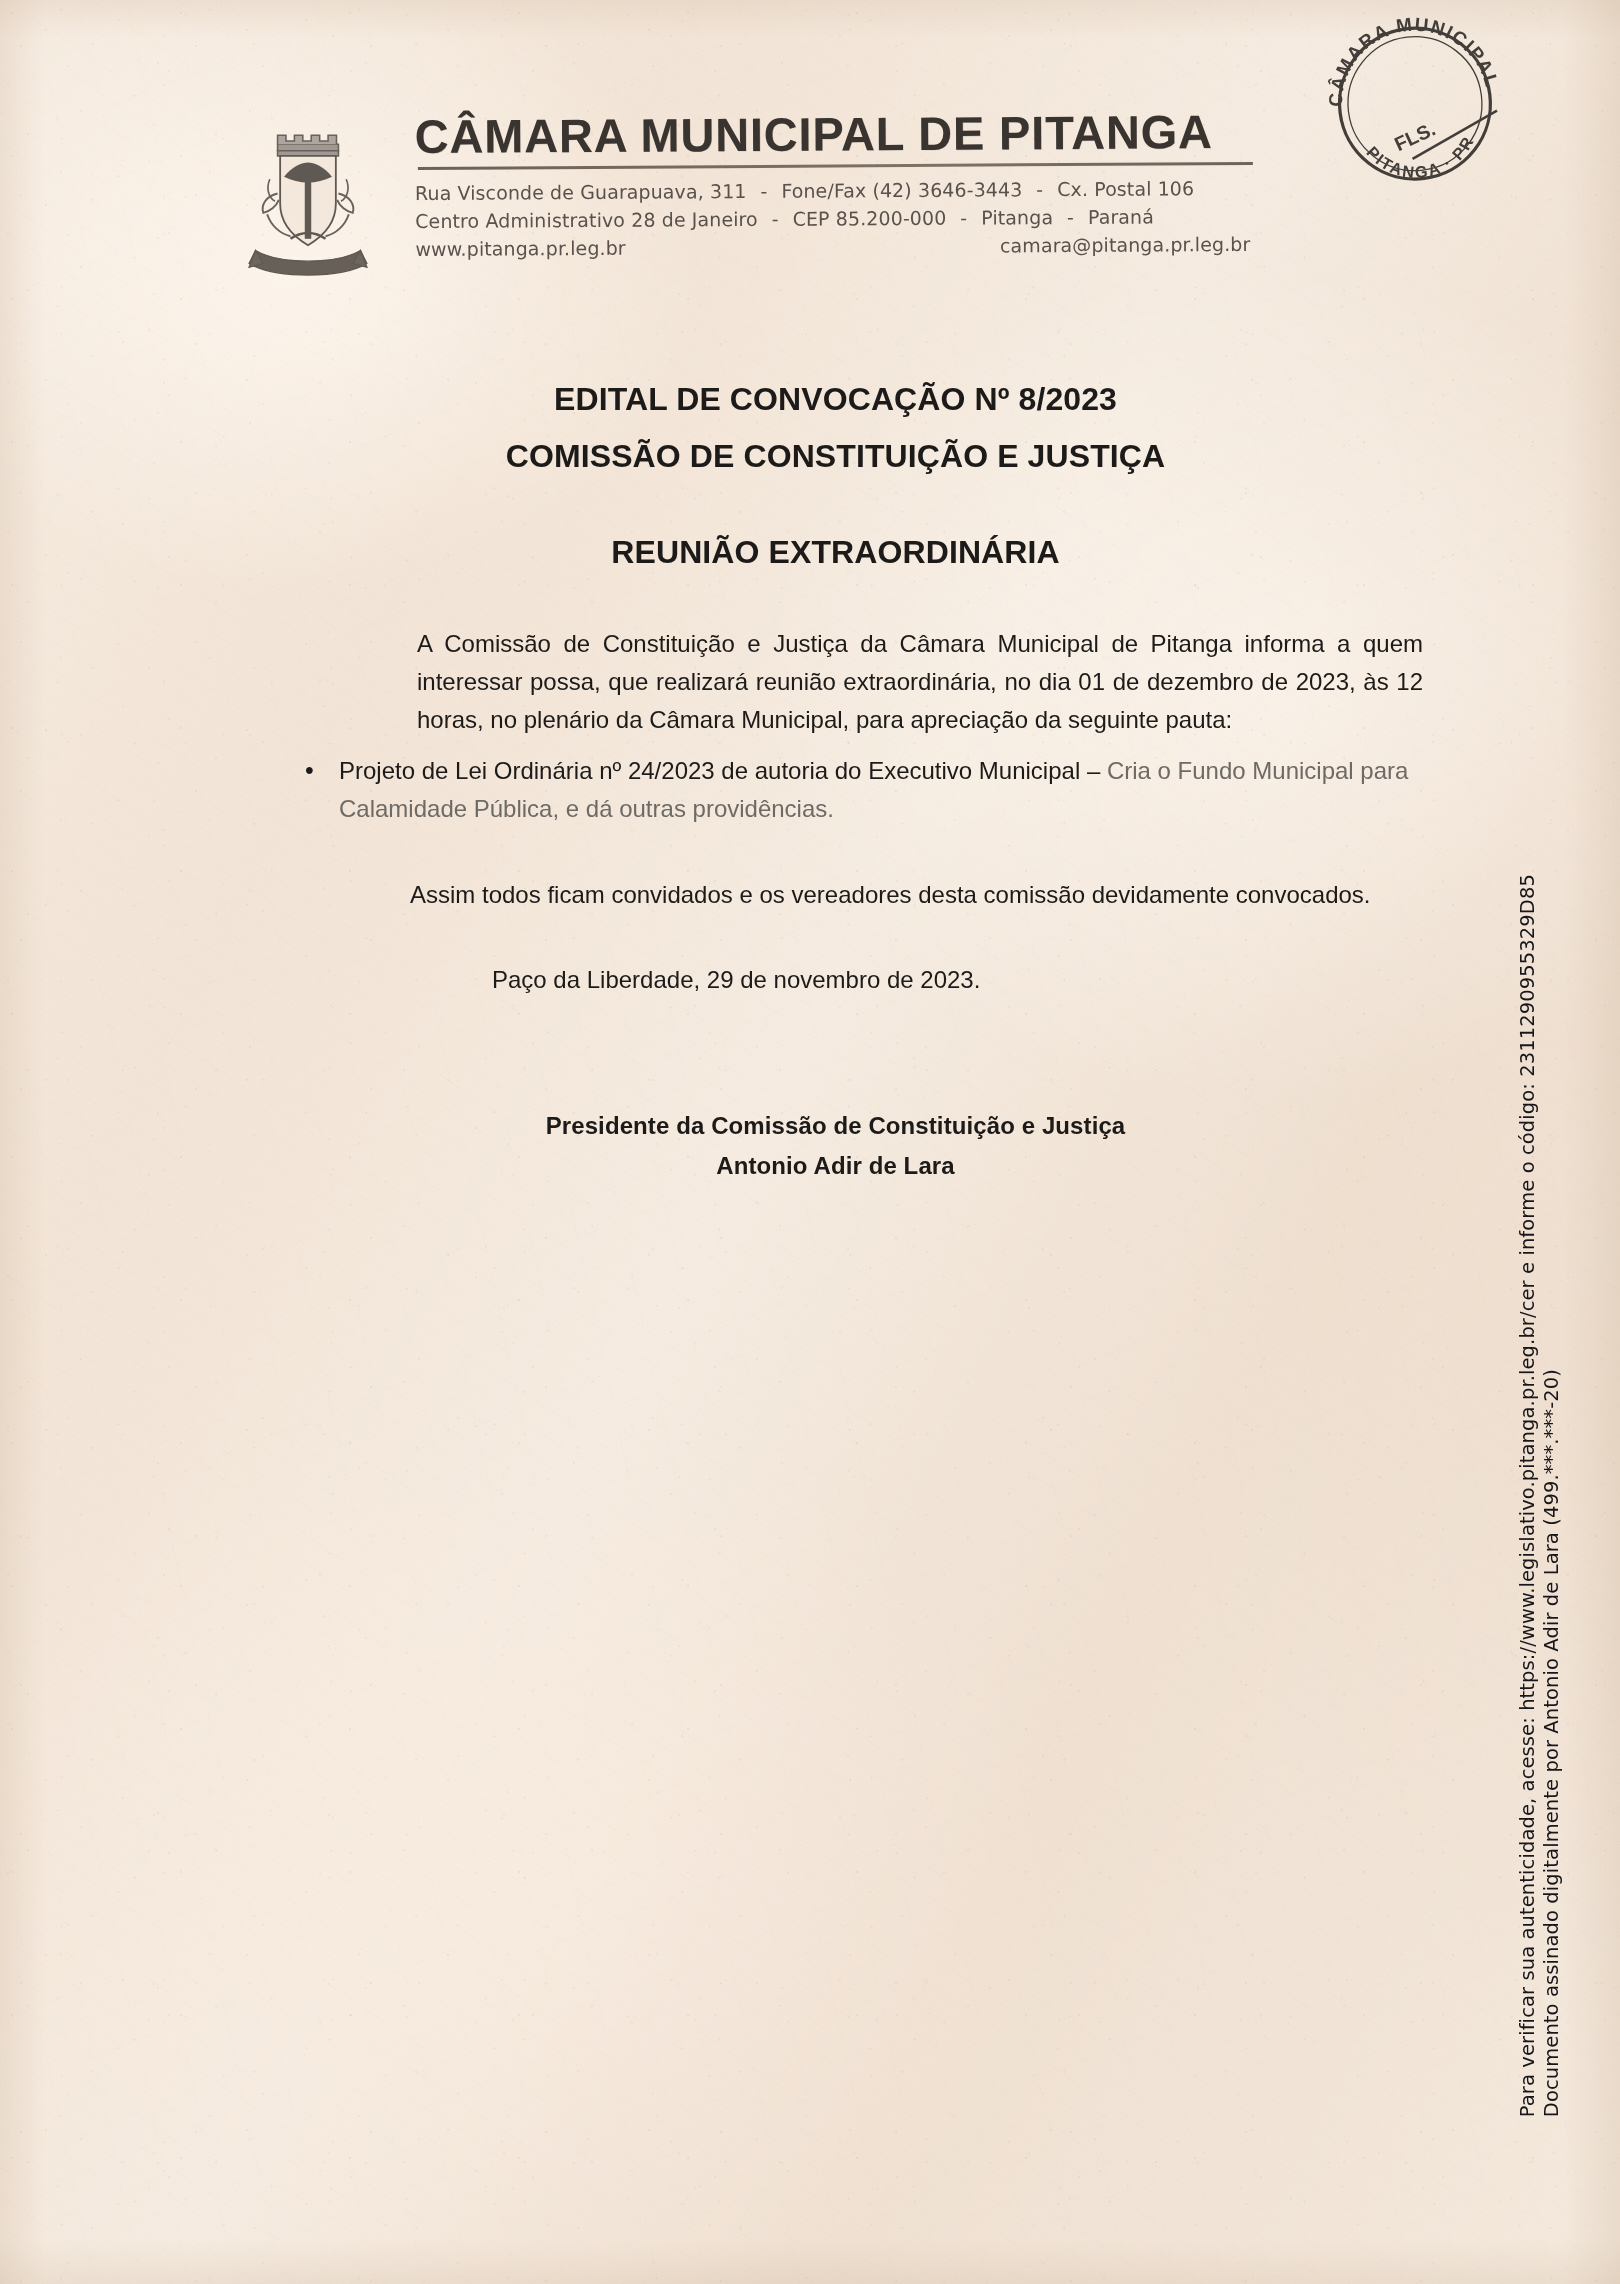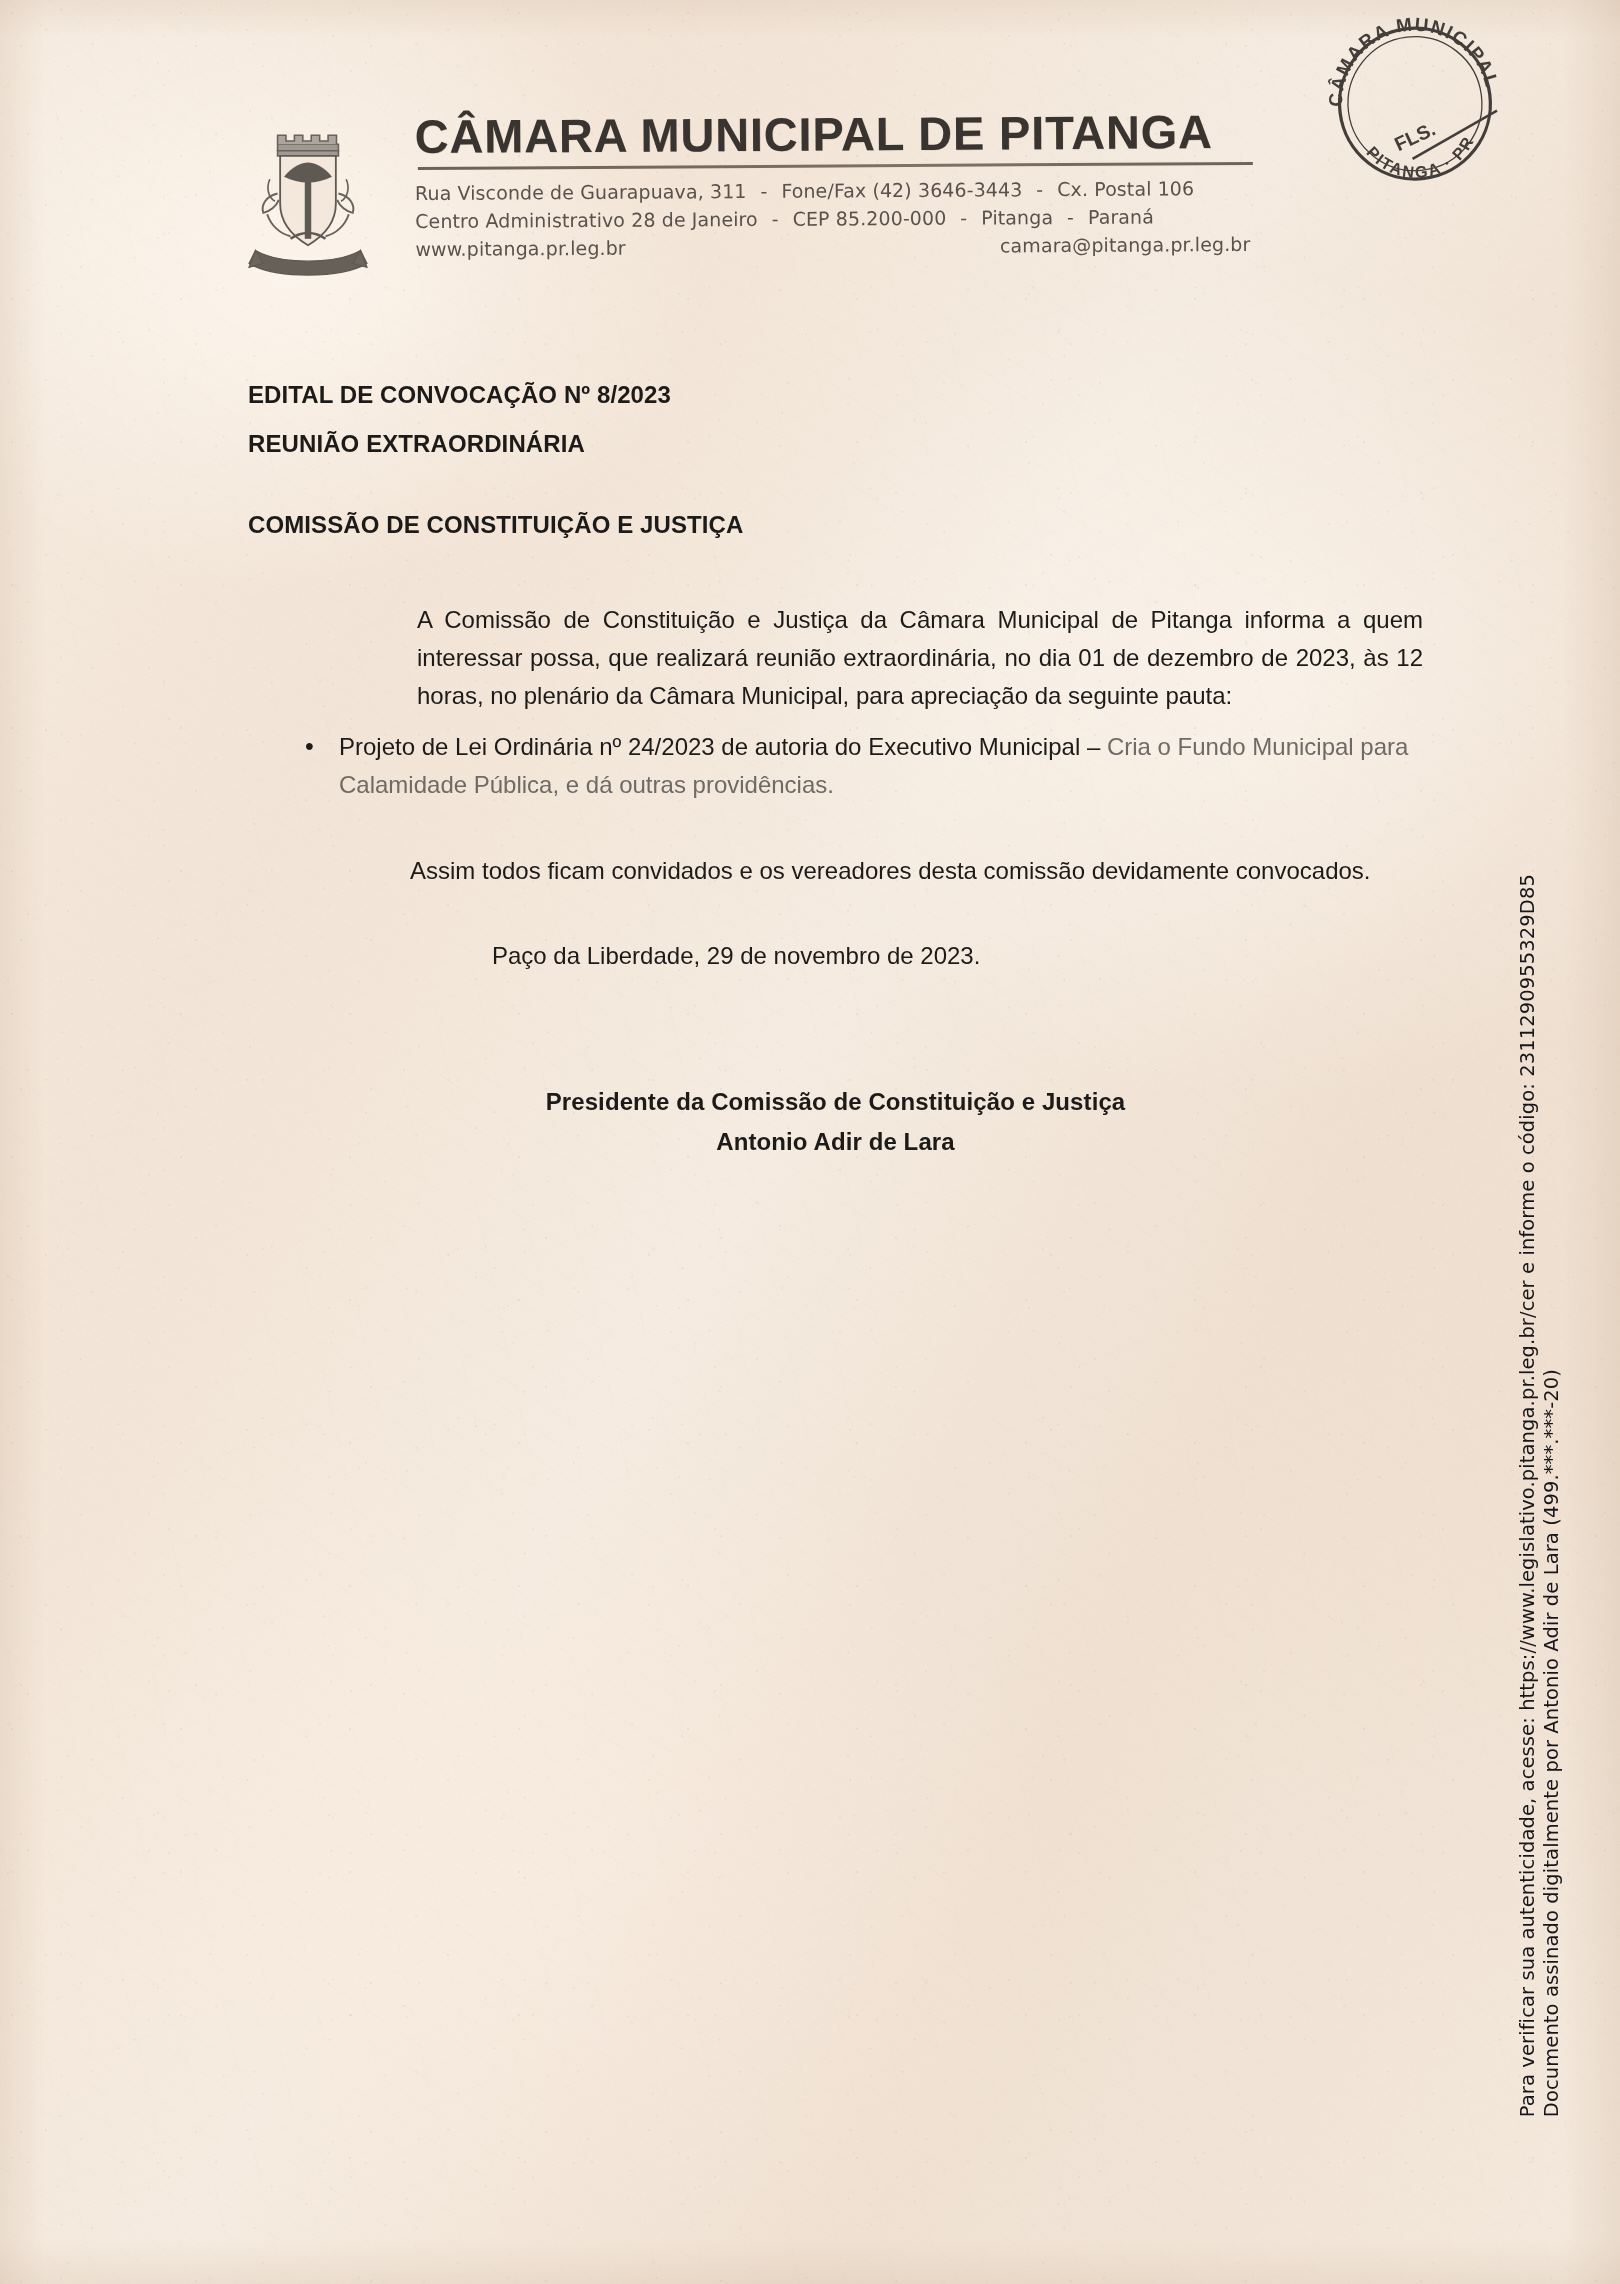--- a/index.html
+++ b/index.html
@@ -148,23 +148,23 @@
 
   
   #doc-body {
     position: absolute;
     left: 248px;
     top: 383px;
     width: 1175px;
     color: #1d1b19;
   }
   .t-center {
-    text-align: left;
+    text-align: center;
     font-weight: 700;
-    font-size: 24px;
+    font-size: 32px;
     letter-spacing: 0.1px;
     line-height: 1.0;
   }
   #title-1 { margin-bottom: 25px; }
   #title-2 { margin-bottom: 57px; }
   #title-3 { margin-bottom: 64px; }
 
   .para {
     font-size: 24px;
     line-height: 38px;
@@ -316,22 +316,22 @@
     <text font-family="'Liberation Sans', sans-serif" font-size="25" font-weight="700" letter-spacing="3" fill="#2b2724">
       <textPath href="#arcBot" startOffset="50%" text-anchor="middle">PITANGA · PR</textPath>
     </text>
     <text x="118" y="222" font-family="'Liberation Sans', sans-serif" font-size="30" font-weight="700" fill="#2b2724" transform="rotate(-18 118 222)">FLS.</text>
     <line x1="138" y1="236" x2="276" y2="178" stroke="#2b2724" stroke-width="4"></line>
   </svg>
 
   <div id="doc-body">
 
     <div class="t-center" id="title-1">EDITAL DE CONVOCAÇÃO Nº 8/2023</div>
+    <div class="t-center" id="title-3">COMISSÃO DE CONSTITUIÇÃO E JUSTIÇA</div>
     <div class="t-center" id="title-2">REUNIÃO EXTRAORDINÁRIA</div>
-    <div class="t-center" id="title-3">COMISSÃO DE CONSTITUIÇÃO E JUSTIÇA</div>
 
     <div class="para indent">A Comissão de Constituição e Justiça da Câmara Municipal de Pitanga informa a quem interessar possa, que realizará reunião extraordinária, no dia 01 de dezembro de 2023, às 12  horas, no plenário da Câmara Municipal, para apreciação da seguinte pauta:</div>
 
     <ul id="bullet-list">
       <li>
         <span>Projeto de Lei Ordinária nº 24/2023 de autoria do Executivo Municipal – </span><span class="soft">Cria o Fundo Municipal para Calamidade Pública, e dá outras providências.</span>
       </li>
     </ul>
 
     <div class="para indent-b" id="closing">Assim todos ficam convidados e os vereadores desta comissão devidamente convocados.</div>

